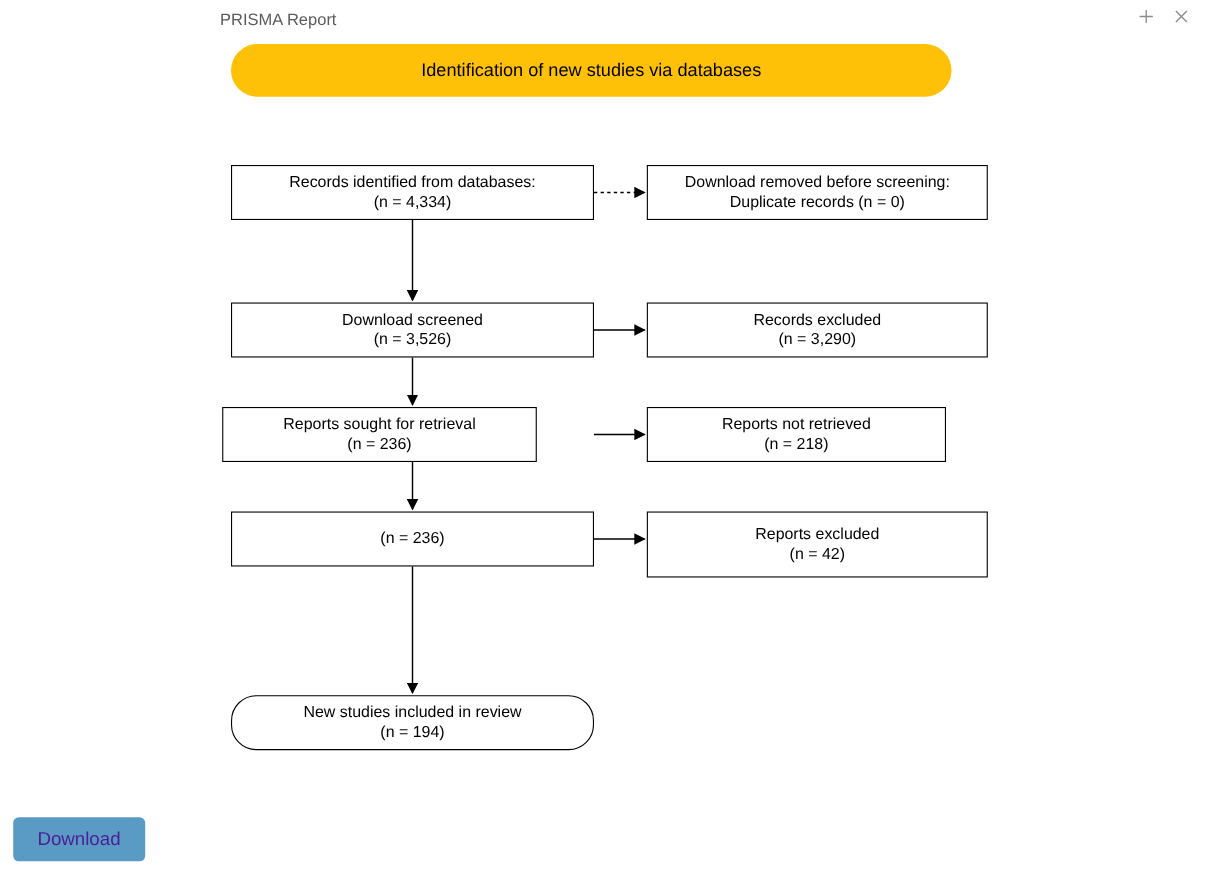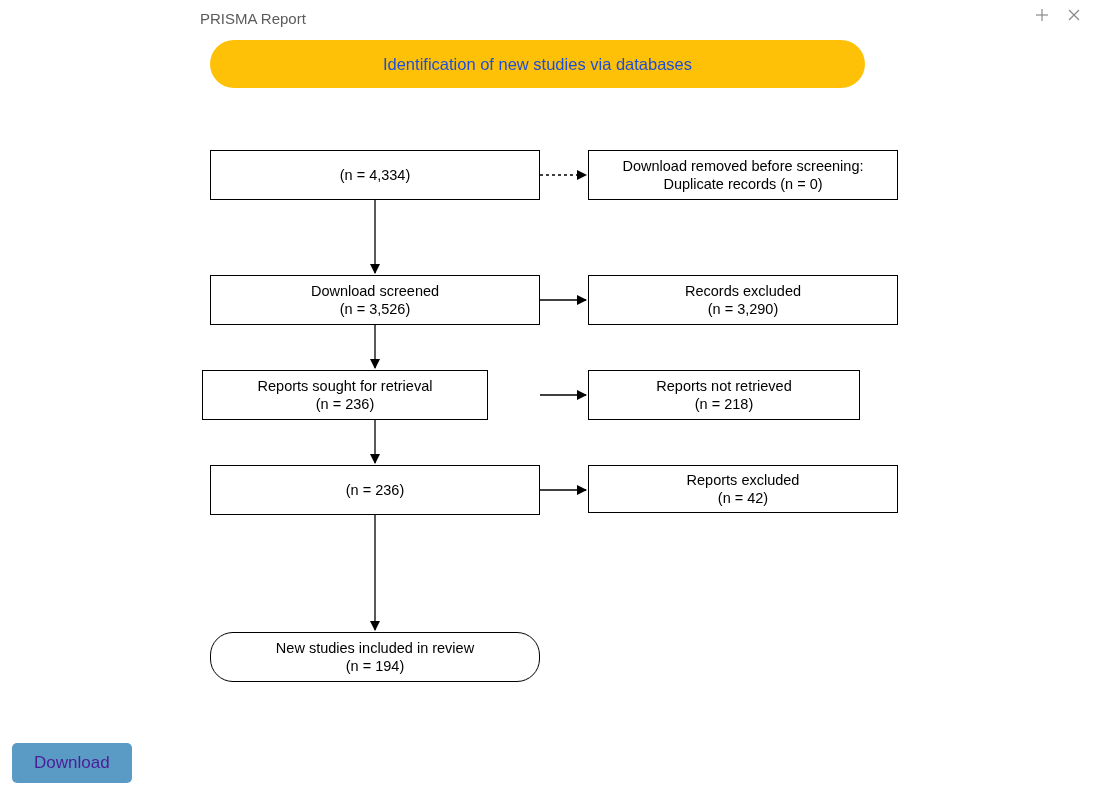--- a/index.html
+++ b/index.html
@@ -1,34 +1,34 @@
 <!DOCTYPE html>
 <html><head>
   <meta charset="utf-8">
   <style>
     * { box-sizing: border-box; margin: 0; padding: 0; }
     html, body { width: 1095px; height: 797px; font-family: Arial, Helvetica, sans-serif; background: #fff; color: #000; }
     .titlebar { position: absolute; top: 10px; left: 200px; font-size: 15px; color: #5b5b5b; }
     .titlebar-icons { position: absolute; top: 8px; right: 14px; display: flex; gap: 18px; }
     .titlebar-icons span { color: #8a8a8a; font-size: 16px; cursor: default; }
     .close-icon svg, .plus-icon svg { width: 14px; height: 14px; }
-    .banner { position: absolute; top: 40px; left: 210px; width: 655px; height: 48px; background: #ffc107; border-radius: 24px; display: flex; align-items: center; justify-content: center; font-size: 16.5px; color: #1d4ed8; }
+    .banner { position: absolute; top: 40px; left: 210px; width: 655px; height: 48px; background: #ffc107; border-radius: 24px; display: flex; align-items: center; justify-content: center; font-size: 16.5px; color: #000000; }
     .box { position: absolute; border: 1px solid #000; background: #fff; text-align: center; font-size: 14.5px; display: flex; flex-direction: column; align-items: center; justify-content: center; padding: 6px 8px; }
     .box span { display: block; line-height: 1.25; }
     
     #b1 { top: 150px; left: 210px; width: 330px; height: 50px; }
     #b2 { top: 275px; left: 210px; width: 330px; height: 50px; }
     #b3 { top: 370px; left: 202px; width: 286px; height: 50px; }
     #b4 { top: 465px; left: 210px; width: 330px; height: 50px; }
     #b5 { top: 632px; left: 210px; width: 330px; height: 50px; border-radius: 23px; }
     
     #r1 { top: 150px; left: 588px; width: 310px; height: 50px; }
     #r2 { top: 275px; left: 588px; width: 310px; height: 50px; }
     #r3 { top: 370px; left: 588px; width: 272px; height: 50px; }
-    #r4 { top: 465px; left: 588px; width: 310px; height: 48px; }
+    #r4 { top: 465px; left: 588px; width: 310px; height: 60px; }
     .download-btn { position: absolute; left: 12px; bottom: 14px; background: #5a9bc5; color: #4c1d95; border: none; border-radius: 5px; padding: 10px 22px; font-size: 17px; cursor: pointer; margin-top: 37px; }
     svg.arrows { position: absolute; top: 0; left: 0; width: 1095px; height: 797px; pointer-events: none; }
   </style>
 </head>
 <body>
 
 <div class="titlebar">PRISMA Report</div>
 <div class="titlebar-icons">
   <span class="plus-icon">
     <svg viewBox="0 0 14 14">
@@ -40,20 +40,21 @@
     <svg viewBox="0 0 14 14">
         <line x1="2" y1="2" x2="12" y2="12" stroke="#8a8a8a" stroke-width="1.2"></line>
         <line x1="12" y1="2" x2="2" y2="12" stroke="#8a8a8a" stroke-width="1.2"></line>
       </svg>
   </span>
 </div>
 
 <div class="banner">Identification of new studies via databases</div>
 
 <div id="b1" class="box">
+  <span>Records identified from databases:</span>
   <span>(n = 4,334)</span>
 </div>
 <div id="b2" class="box">
   <span>Download screened</span>
   <span>(n = 3,526)</span>
 </div>
 <div id="b3" class="box">
   <span>Reports sought for retrieval</span>
   <span>(n = 236)</span>
 </div>

